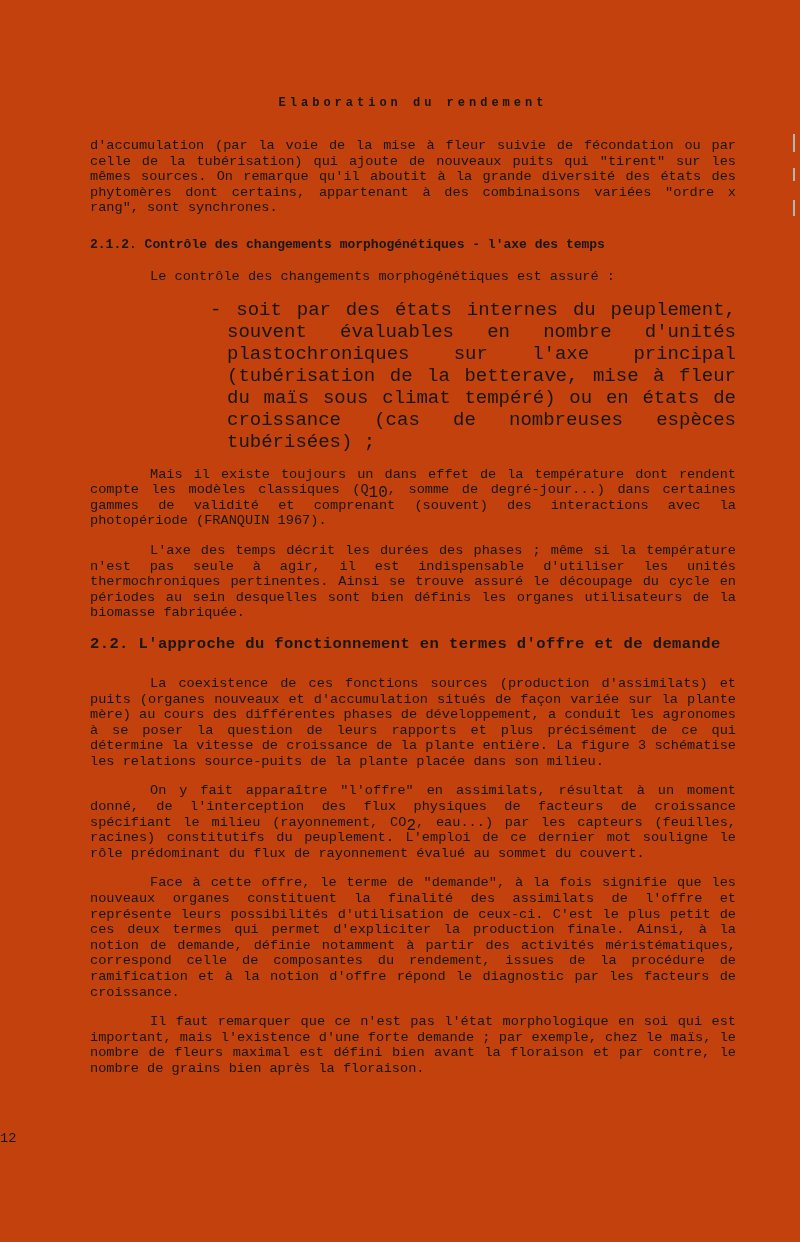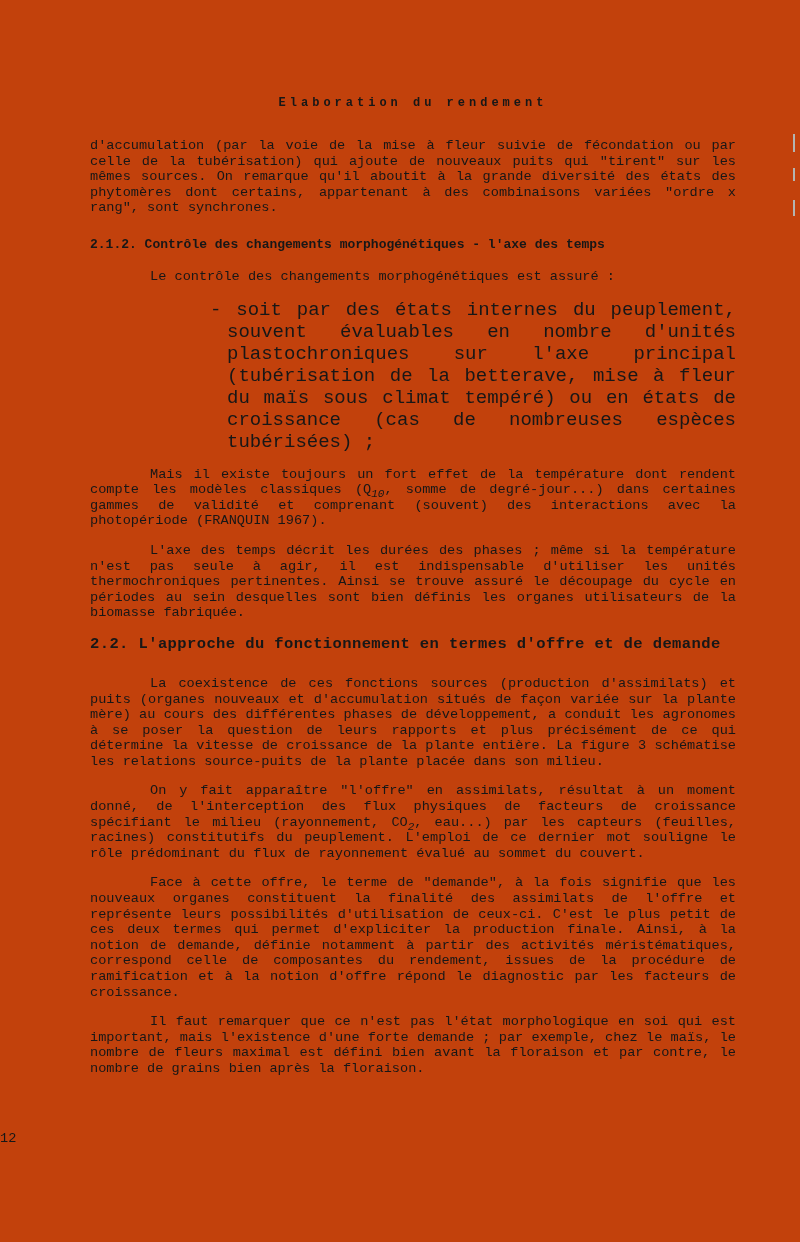--- a/index.html
+++ b/index.html
@@ -58,23 +58,22 @@
     margin: 20px 0 16px 0;
   }
   .h-main {
     font-size: 15.5px;
     line-height: 19px;
     font-weight: bold;
     letter-spacing: 0.4px;
     margin: 6px 0 22px 0;
   }
   sub {
-    font-size: 11px;
+    font-size: 16px;
     line-height: 0;
-    font-style: italic;
   }
   .page-number {
     position: absolute;
     left: 0;
     right: 0;
     bottom: 96px;
     text-align: left;
     font-size: 13.6px;
   }
   .artifact {
@@ -101,21 +100,21 @@
 
     <p class="para">d'accumulation (par la voie de la mise à fleur suivie de fécondation ou par celle de la tubérisation) qui ajoute de nouveaux puits qui "tirent" sur les mêmes sources. On remarque qu'il aboutit à la grande diversité des états des phytomères dont certains, appartenant à des combinaisons variées "ordre x rang", sont synchrones.</p>
 
     <div class="h-sub">2.1.2. Contrôle des changements morphogénétiques - l'axe des temps</div>
 
     <p class="para indent">Le contrôle des changements morphogénétiques est assuré :</p>
 
     <p class="bullet">- soit par des états internes du peuplement, souvent évaluables en nombre d'unités plastochroniques sur l'axe principal (tubérisation de la betterave, mise à fleur du maïs sous climat tempéré) ou en états de croissance (cas de nombreuses espèces tubérisées) ;</p>
 
 
-    <p class="para indent"><span>Mais il existe toujours un fort effet de la température dont rendent compte les modèles classiques (Q</span><sub>10</sub><span>, somme de degré-jour...) dans certaines gammes de validité et comprenant (souvent) des interactions avec la photopériode (FRANQUIN 1967).</span></p>
+    <p class="para indent"><span>Mais il existe toujours un dans effet de la température dont rendent compte les modèles classiques (Q</span><sub>10</sub><span>, somme de degré-jour...) dans certaines gammes de validité et comprenant (souvent) des interactions avec la photopériode (FRANQUIN 1967).</span></p>
 
     <p class="para indent">L'axe des temps décrit les durées des phases ; même si la température n'est pas seule à agir, il est indispensable d'utiliser les unités thermochroniques pertinentes. Ainsi se trouve assuré le découpage du cycle en périodes au sein desquelles sont bien définis les organes utilisateurs de la biomasse fabriquée.</p>
 
     <div class="h-main">2.2. L'approche du fonctionnement en termes d'offre et de demande</div>
 
     <p class="para indent">La coexistence de ces fonctions sources (production d'assimilats) et puits (organes nouveaux et d'accumulation situés de façon variée sur la plante mère) au cours des différentes phases de développement, a conduit les agronomes à se poser la question de leurs rapports et plus précisément de ce qui détermine la vitesse de croissance de la plante entière. La figure 3 schématise les relations source-puits de la plante placée dans son milieu.</p>
 
     <p class="para indent"><span>On y fait apparaître "l'offre" en assimilats, résultat à un moment donné, de l'interception des flux physiques de facteurs de croissance spécifiant le milieu (rayonnement, CO</span><sub>2</sub><span>, eau...) par les capteurs (feuilles, racines) constitutifs du peuplement. L'emploi de ce dernier mot souligne le rôle prédominant du flux de rayonnement évalué au sommet du couvert.</span></p>
 
     <p class="para indent">Face à cette offre, le terme de "demande", à la fois signifie que les nouveaux organes constituent la finalité des assimilats de l'offre et représente leurs possibilités d'utilisation de ceux-ci. C'est le plus petit de ces deux termes qui permet d'expliciter la production finale. Ainsi, à la notion de demande, définie notamment à partir des activités méristématiques, correspond celle de composantes du rendement, issues de la procédure de ramification et à la notion d'offre répond le diagnostic par les facteurs de croissance.</p>

